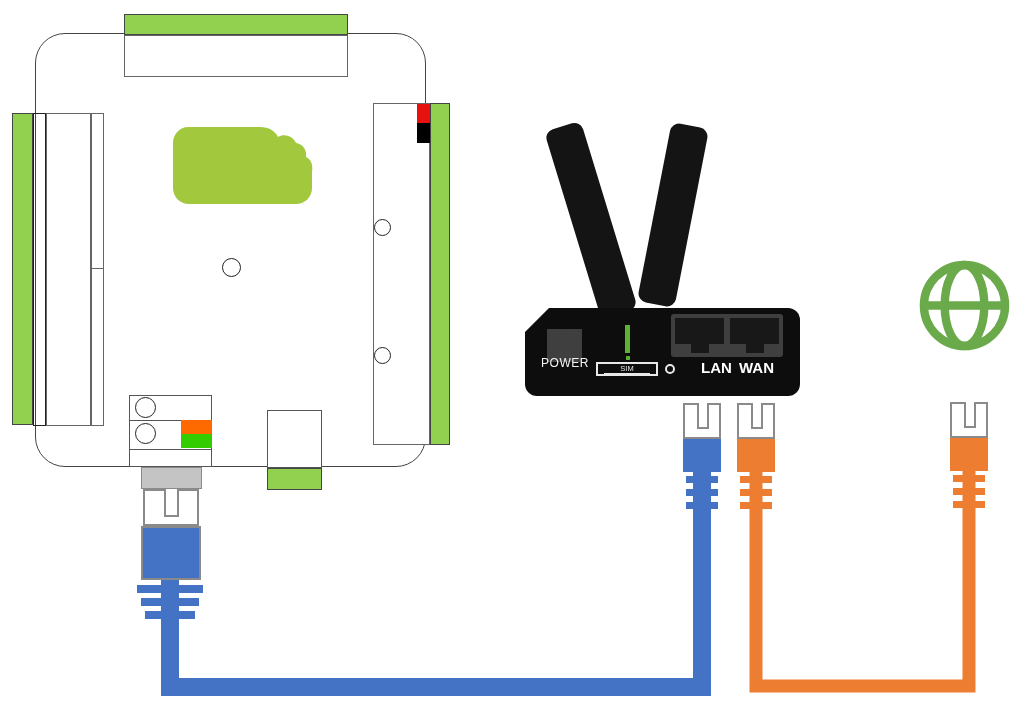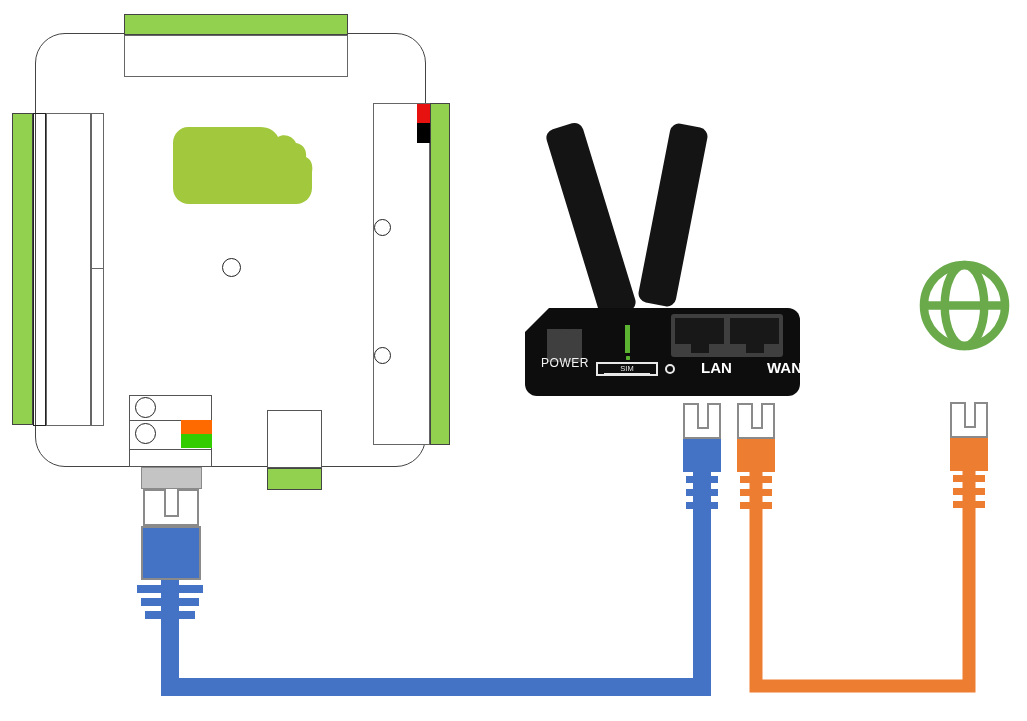--- a/index.html
+++ b/index.html
@@ -87,21 +87,21 @@
   .reset-button{left:665px;top:364px;width:10px;height:10px;border:2.5px solid #E8E8E8;border-radius:50%;z-index:5;}
 
   .ports-panel{left:671px;top:314px;width:112px;height:43px;background:#3F3F3F;border-radius:3px;z-index:5;}
   .port{top:4px;width:49px;height:35px;background:#181818;}
   .port.lan{left:4px;}
   .port.wan{left:59px;}
   .port .port-pins{left:0;right:0;bottom:0;height:9px;background:#3F3F3F;}
   .port .port-notch{bottom:0;left:50%;transform:translateX(-50%);width:18px;height:9px;background:#181818;}
   .port-label{top:359px;width:57px;text-align:center;font-weight:bold;font-size:15px;color:#fff;z-index:5;}
   .port-label.lan{left:688px;}
-  .port-label.wan{left:756px;}
+  .port-label.wan{left:728px;}
 
   
   .lan-plug-head{left:683px;top:403px;width:38px;height:36px;}
   .lan-plug-tab{left:697px;top:403px;width:12px;height:26px;}
   .lan-plug-boot{left:683px;top:439px;width:38px;height:33px;}
   .wan-plug-head{left:737px;top:403px;width:38px;height:36px;}
   .wan-plug-tab{left:751px;top:403px;width:12px;height:26px;}
   .wan-plug-boot{left:737px;top:439px;width:38px;height:33px;}
   .inet-plug-head{left:950px;top:402px;width:38px;height:36px;}
   .inet-plug-tab{left:964px;top:402px;width:12px;height:26px;}

